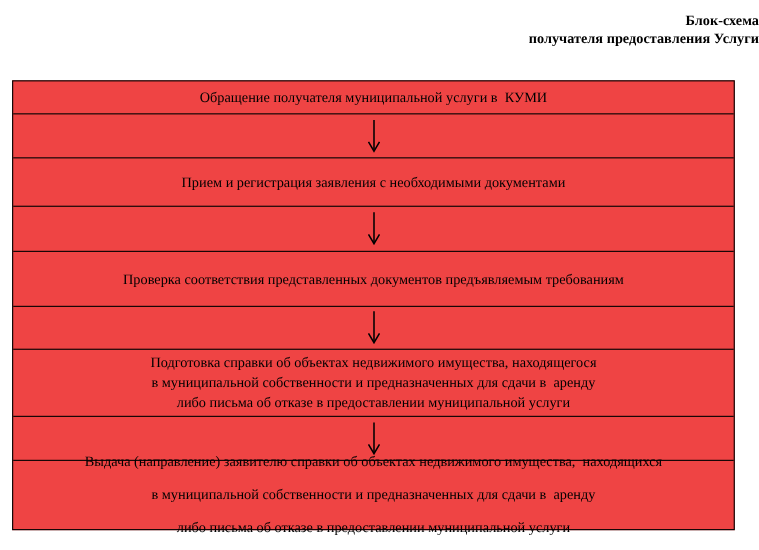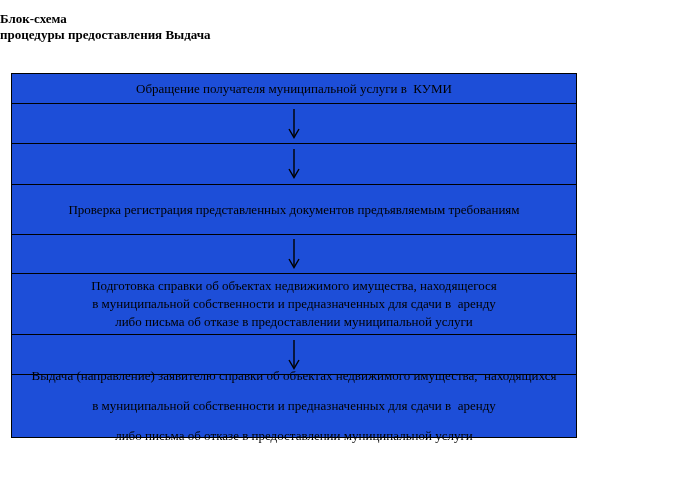--- a/index.html
+++ b/index.html
@@ -6,33 +6,33 @@
   html, body {
     width: 690px; height: 500px;
     background: #ffffff;
     font-family: "Liberation Serif", "DejaVu Serif", serif;
     color: #000000;
     overflow: hidden;
     position: relative;
   }
   .title {
     padding-top: 11px;
-    text-align: left;
+    text-align: right;
     font-weight: bold;
     font-size: 13px;
     line-height: 16px;
     white-space: pre-wrap;
   }
   .flowchart {
     position: absolute;
     left: 11px;
     top: 73px;
-    width: 566px;
+    width: 657px;
     border: 1px solid #000000;
-    background: #1d4ed8;
+    background: #ef4444;
   }
   .row {
     width: 100%;
     display: flex;
     flex-direction: column;
     align-items: center;
     justify-content: center;
     border-bottom: 1px solid #000000;
   }
   .row:last-child { border-bottom: none; gap: 12px; }
@@ -55,45 +55,48 @@
   .h44 { height: 44px; }
   .h41 { height: 41px; }
   .h50 { height: 50px; }
   .h39 { height: 39px; }
   .h61 { height: 61px; }
   .h63 { height: 62px; }
 </style>
 </head>
 <body>
 
-<div class="title"><div>Блок-схема</div><div>процедуры предоставления Выдача</div></div>
+<div class="title"><div>Блок-схема</div><div>получателя предоставления Услуги</div></div>
 
 <div class="flowchart">
 
   <div class="row text-row h30">
       <div class="line">Обращение получателя муниципальной услуги в  КУМИ</div>
     </div>
 
   <div class="row arrow-row h40">
     <svg class="arrow-svg" width="16" height="32" viewBox="0 0 16 32">
       <line x1="8" y1="1" x2="8" y2="28" stroke="#000000" stroke-width="1.4"></line>
       <path d="M3 21 L8 29.5 L13 21" fill="none" stroke="#000000" stroke-width="1.4"></path>
     </svg>
   </div>
 
+  <div class="row text-row h44">
+      <div class="line">Прием и регистрация заявления с необходимыми документами</div>
+    </div>
 
   <div class="row arrow-row h41">
     <svg class="arrow-svg" width="16" height="32" viewBox="0 0 16 32">
       <line x1="8" y1="1" x2="8" y2="28" stroke="#000000" stroke-width="1.4"></line>
       <path d="M3 21 L8 29.5 L13 21" fill="none" stroke="#000000" stroke-width="1.4"></path>
     </svg>
   </div>
 
   <div class="row text-row h50">
-      <div class="line">Проверка регистрация представленных документов предъявляемым требованиям</div>
+      <div class="line">Проверка соответствия представленных документов предъявляемым требованиям</div>
     </div>
 
   <div class="row arrow-row h39">
     <svg class="arrow-svg" width="16" height="32" viewBox="0 0 16 32">
       <line x1="8" y1="1" x2="8" y2="28" stroke="#000000" stroke-width="1.4"></line>
       <path d="M3 21 L8 29.5 L13 21" fill="none" stroke="#000000" stroke-width="1.4"></path>
     </svg>
   </div>
 
   <div class="row text-row h61">

